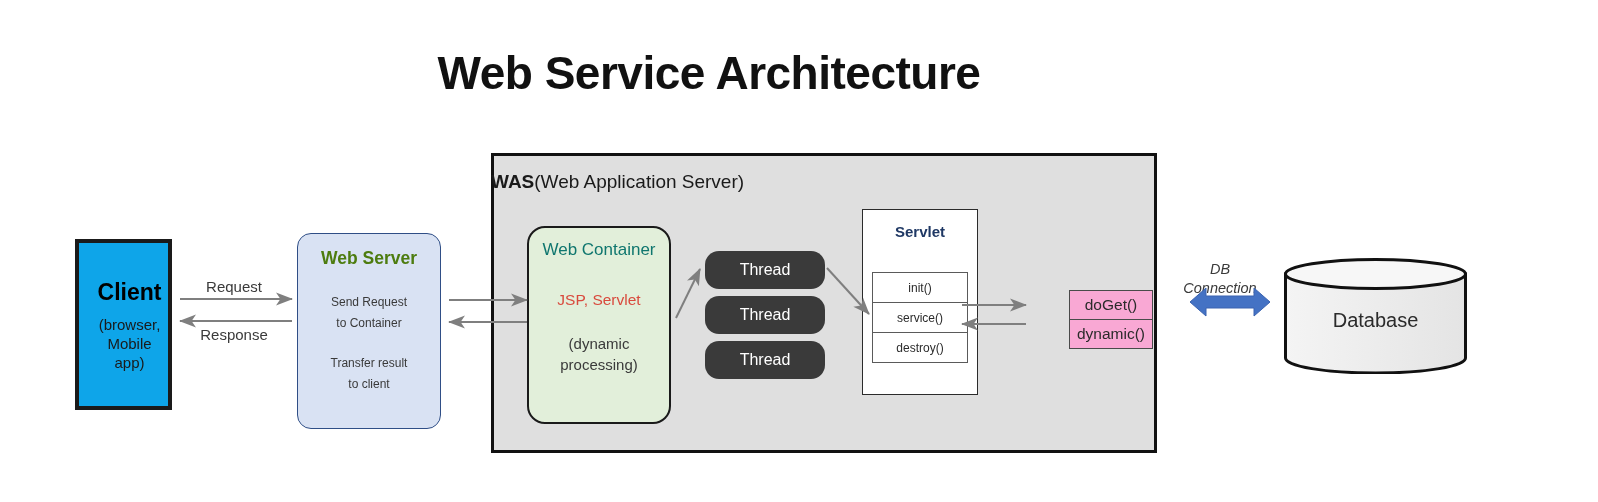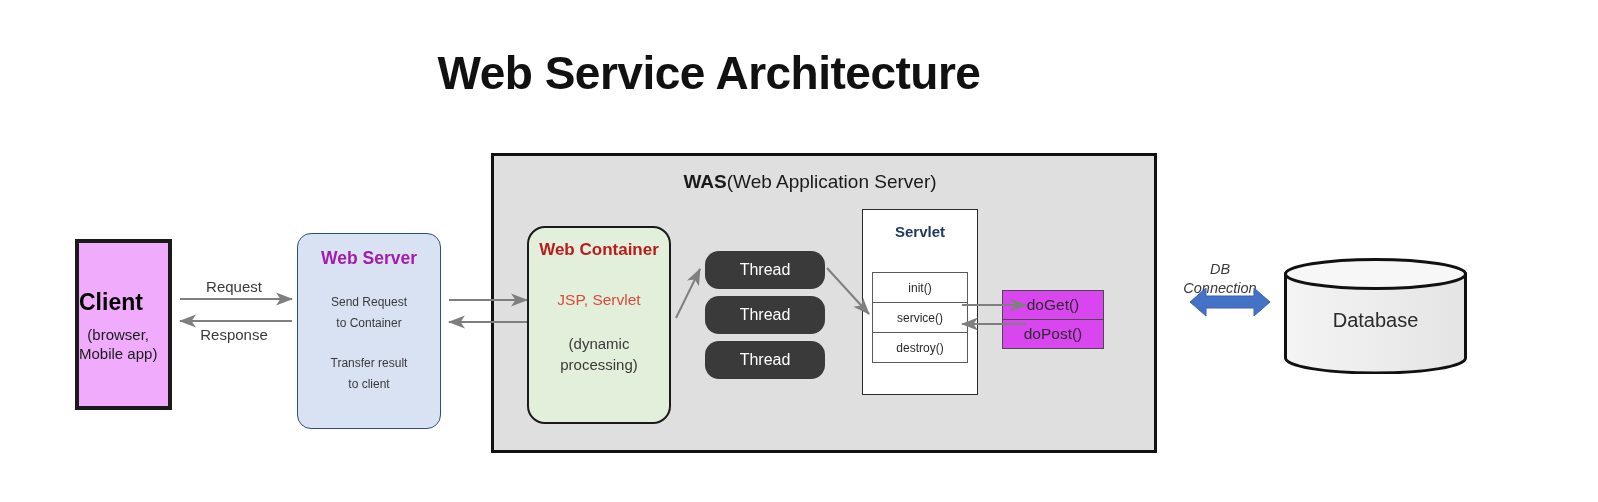--- a/index.html
+++ b/index.html
@@ -30,26 +30,27 @@
     font-size: 46px;
     font-weight: 700;
     color: #111111;
     letter-spacing: -0.5px;
     line-height: 58px;
   }
 
   
   #client-box {
     left: 75px; top: 239px; width: 97px; height: 171px;
-    background: #f0abfc;
+    background: #0ea5e9;
     border: 4px solid #1a1a1a;
     display: flex;
     flex-direction: column;
-    align-items: flex-start;
+    align-items: center;
     justify-content: center;
+    padding-left: 12px;
   }
   #client-box .ttl {
     font-size: 23px; font-weight: 700; color: #000000;
     line-height: 30px; margin-bottom: 8px;
   }
   #client-box .sub {
     font-size: 15px; color: #1a1a1a; line-height: 19px;
     text-align: center;
   }
 
@@ -58,59 +59,59 @@
     left: 297px; top: 233px; width: 144px; height: 196px;
     background: #D9E2F3;
     border: 1.6px solid #2F4E86;
     border-radius: 14px;
     display: flex;
     flex-direction: column;
     align-items: center;
     padding-top: 12px;
   }
   #web-server-box .ttl {
-    font-size: 17.5px; font-weight: 700; color: #a21caf;
+    font-size: 17.5px; font-weight: 700; color: #4d7c0f;
     line-height: 24px;
   }
   #web-server-box .ln {
     font-size: 12px; color: #3a3a3a; line-height: 21px;
     text-align: center;
   }
   #web-server-box .blk1 { margin-top: 22px; }
   #web-server-box .blk2 { margin-top: 19px; }
 
   
   #was-box {
     left: 491px; top: 153px; width: 666px; height: 300px;
     background: #DFDFDF;
     border: 3px solid #111111;
   }
   #was-title {
-    left: 477px; top: 168px; width: 666px;
-    text-align: center;
+    left: 491px; top: 168px; width: 666px;
+    text-align: left;
     font-size: 19px;
     line-height: 27px;
     color: #1a1a1a;
   }
   #was-title .b { font-weight: 700; }
   #was-title .n { font-weight: 400; }
 
   
   #web-container-box {
     left: 527px; top: 226px; width: 144px; height: 198px;
     background: #E2EFDA;
     border: 2px solid #1a1a1a;
     border-radius: 18px;
     display: flex;
     flex-direction: column;
     align-items: center;
     padding-top: 10px;
   }
   #web-container-box .ttl {
-    font-size: 17px; font-weight: 700; color: #b91c1c; line-height: 24px;
+    font-size: 17px; font-weight: 400; color: #0f766e; line-height: 24px;
   }
   #web-container-box .red {
     margin-top: 27px;
     font-size: 15.5px; color: #D94A3D; line-height: 21px;
   }
   #web-container-box .dyn {
     margin-top: 23px;
     font-size: 15px; color: #3a3a3a; line-height: 21px; text-align: center;
   }
 
@@ -149,23 +150,23 @@
   #servlet-methods .mrow {
     height: 29px;
     display: flex; align-items: center; justify-content: center;
     font-size: 12px; color: #2b2b2b;
     border-bottom: 1.4px solid #5a5a5a;
   }
   #servlet-methods .mrow:last-child { border-bottom: none; }
 
   
   #do-methods {
-    left: 1002px; top: 290px; width: 102px;
+    left: 1069px; top: 290px; width: 84px;
     border: 1.4px solid #4a4a4a;
-    background: #d946ef;
+    background: #f9a8d4;
   }
   #do-methods .drow {
     height: 28px;
     display: flex; align-items: center; justify-content: center;
     font-size: 15.5px; color: #2b2b2b;
     border-bottom: 1.4px solid #4a4a4a;
   }
   #do-methods .drow:last-child { border-bottom: none; }
 
   
@@ -252,21 +253,21 @@
   <div class="abs" id="servlet-box"></div>
   <div class="abs" id="servlet-title">Servlet</div>
   <div class="abs" id="servlet-methods">
     <div class="mrow">init()</div>
     <div class="mrow">service()</div>
     <div class="mrow">destroy()</div>
   </div>
 
   <div class="abs" id="do-methods">
     <div class="drow">doGet()</div>
-    <div class="drow">doPost()</div>
+    <div class="drow">dynamic()</div>
   </div>
 
   <div class="abs" id="db-conn-label">
     <span>DB</span><br>
     <span>Connection</span>
   </div>
 
   <svg class="abs" id="database-shape" viewBox="0 0 185 116">
     <defs>
       <linearGradient id="dbGrad" x1="0" y1="0" x2="1" y2="0">

